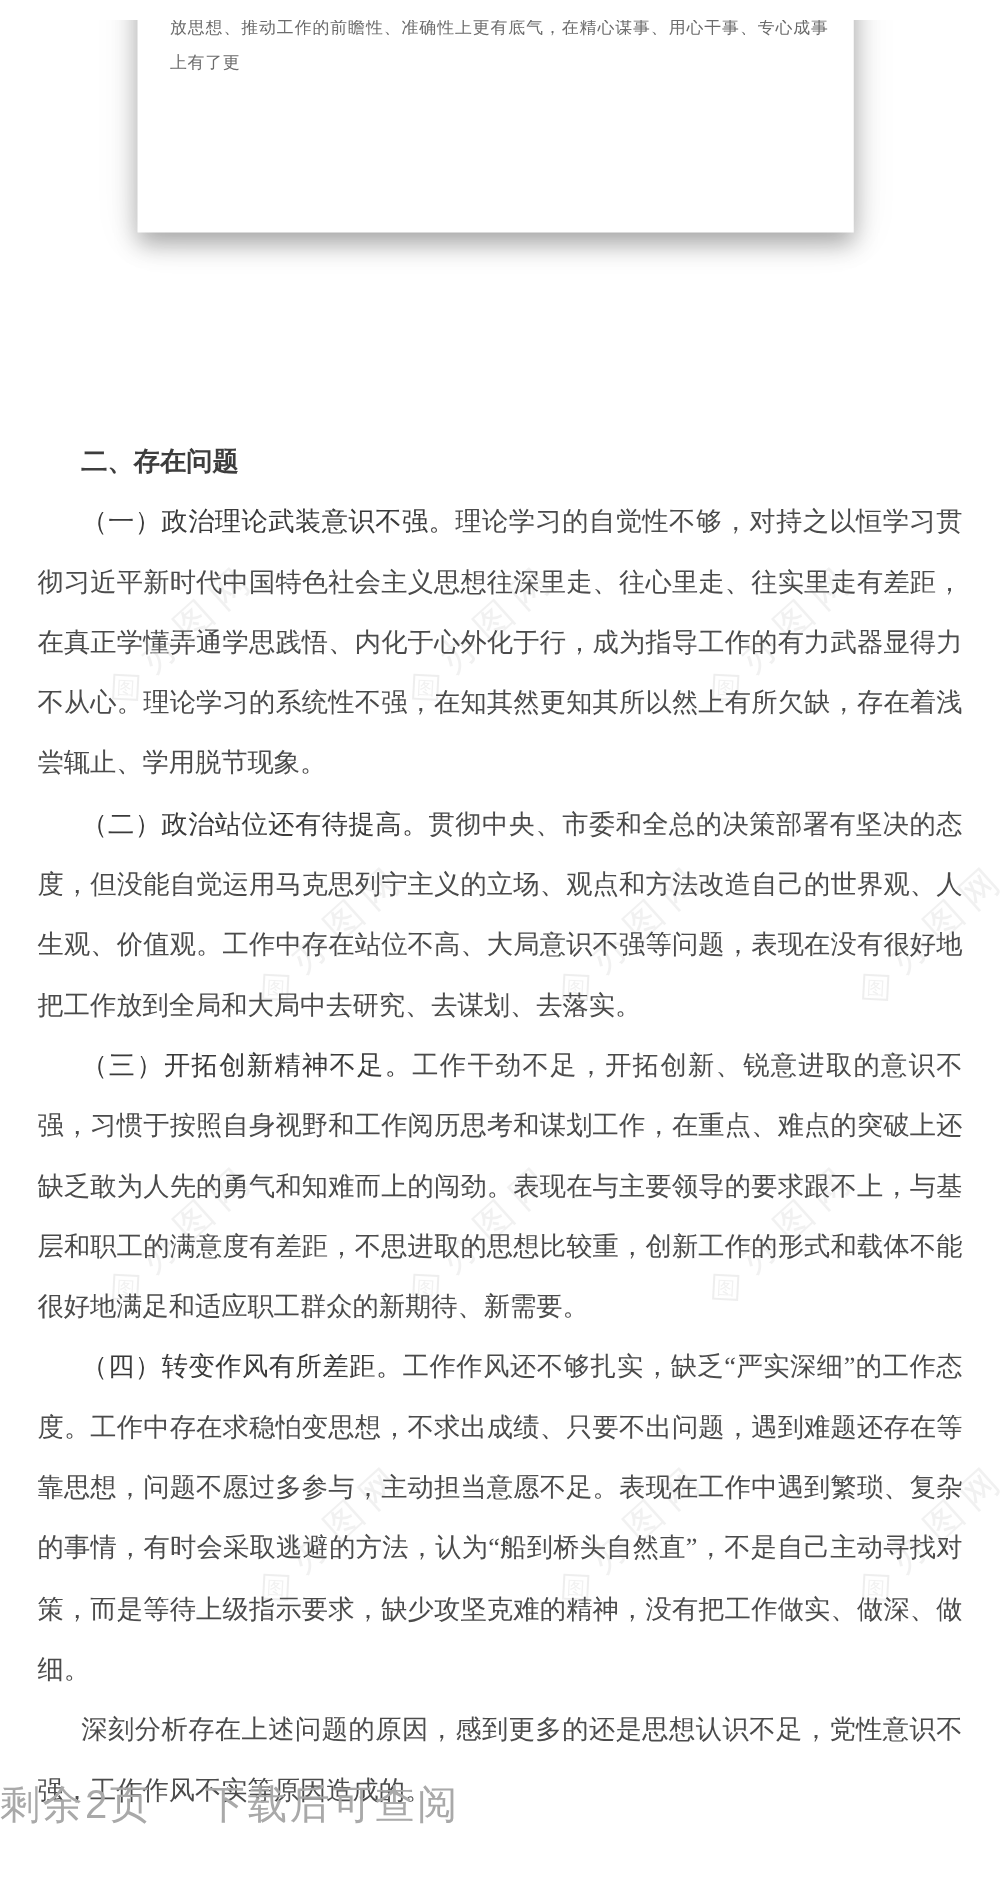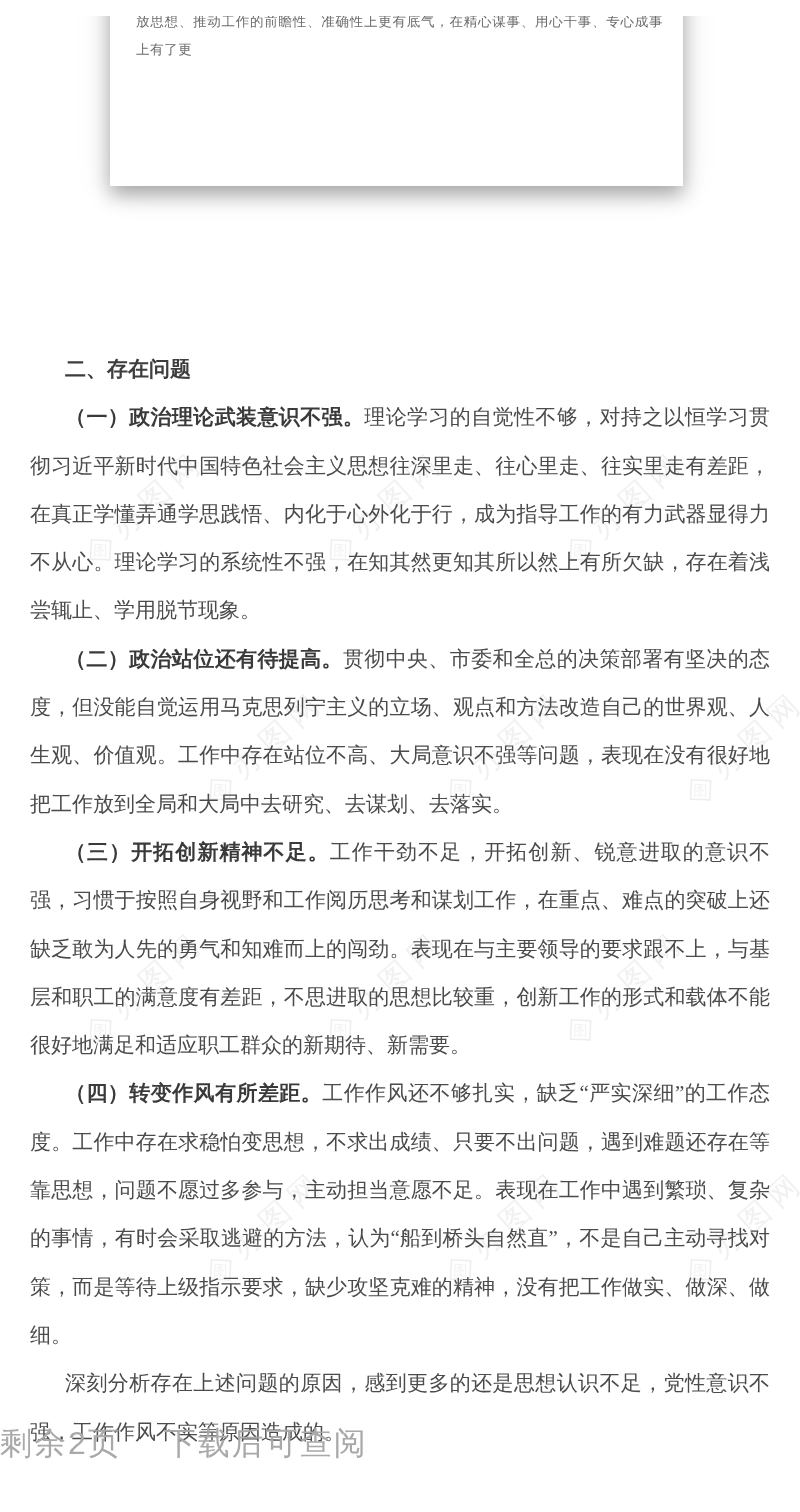--- a/index.html
+++ b/index.html
@@ -72,21 +72,21 @@
     font-weight: 700;
     color: #3d3d3d;
     text-indent: 35px;
     font-size: 21px;
     line-height: 48.3px;
   }
   .para {
     text-indent: 35px;
   }
   .para .lead {
-    font-weight: 700;
+    font-weight: 400;
     color: #3a3a3a;
   }
 
   
   .footer-note {
     position: absolute;
     left: 0; top: 1402px;
     width: 677px;
     text-align: left;
     color: #a9a9a9;

